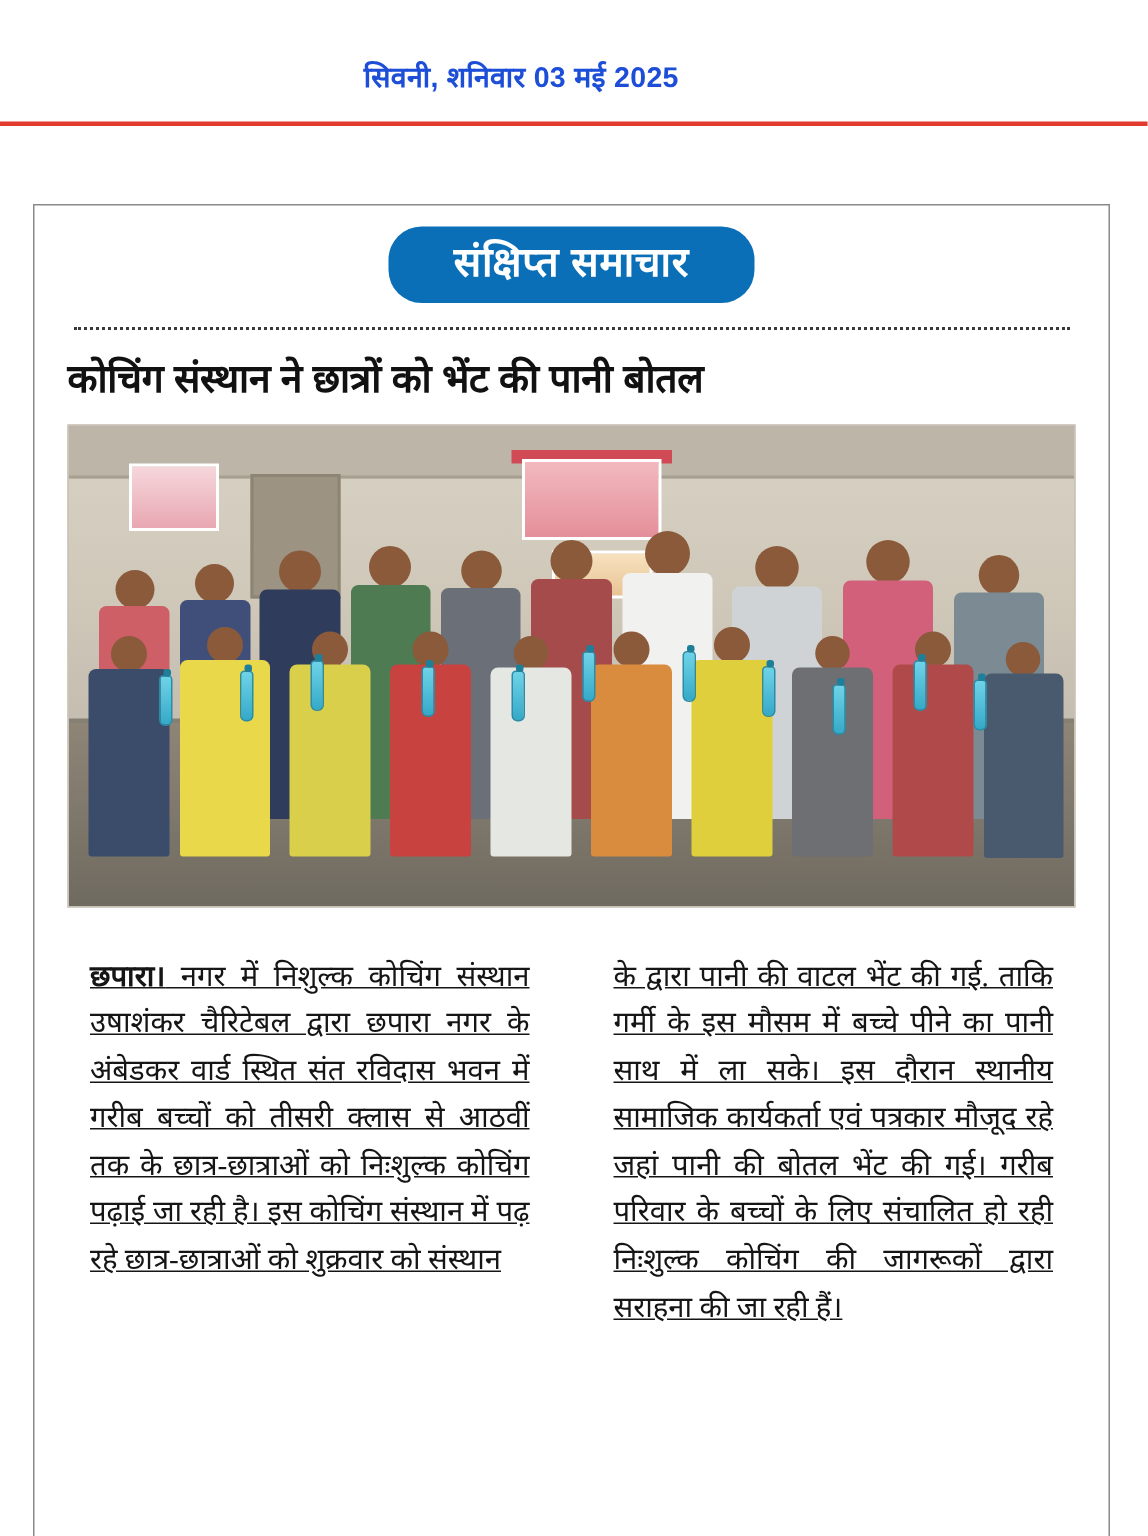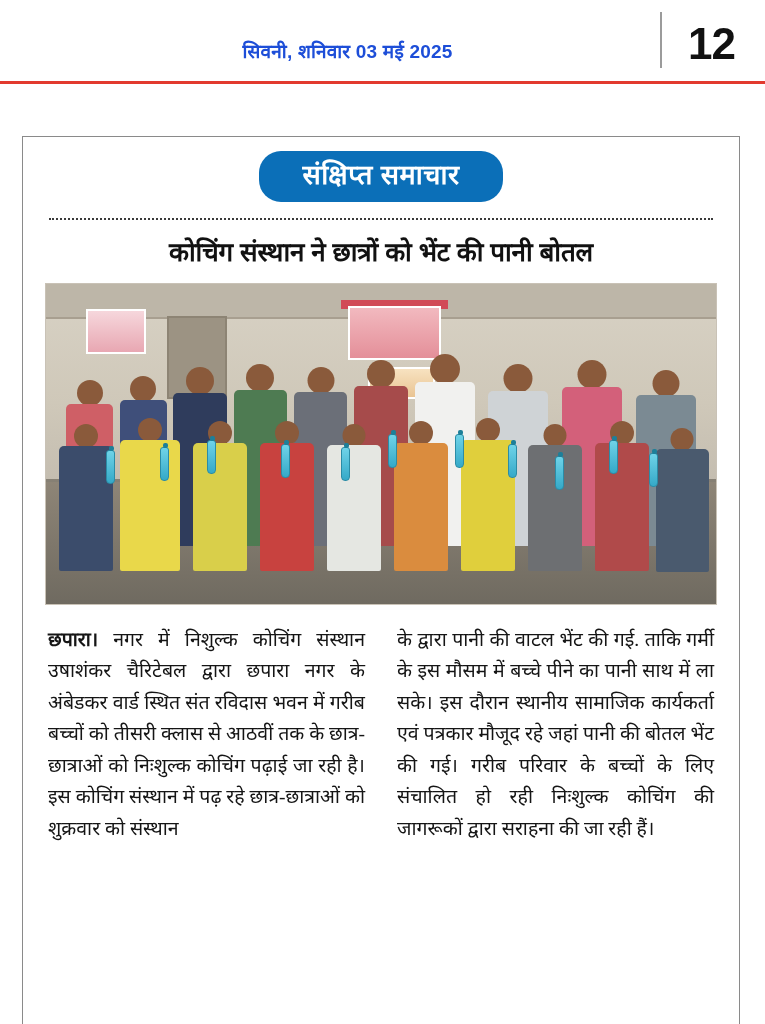--- a/index.html
+++ b/index.html
@@ -104,21 +104,20 @@
     border-bottom: 2px dotted #3a3a3a;
     margin: 16px 4px 0 4px;
     height: 1px;
   }
 
   .headline {
     font-family: "Liberation Sans", sans-serif;
     font-weight: bold;
     font-size: 26px;
     line-height: 1.25;
-    text-align: center;
     color: #111;
     margin: 16px 0 14px 0;
     letter-spacing: -0.2px;
   }
 
   
   .photo {
     position: relative;
     width: 100%;
     height: 322px;
@@ -205,32 +204,28 @@
     font-size: 19.5px;
     line-height: 1.62;
     text-align: justify;
     text-justify: inter-word;
     color: #151515;
     hyphens: none;
   }
   .dropcap-lead {
     font-weight: bold;
   }
-  .col p { margin: 3px; }
+  .col p { margin: 15px; text-decoration: underline; }
 </style>
 </head>
 <body>
 
 <div class="masthead">
   <div class="masthead-inner">
     <div class="dateline">सिवनी,  शनिवार 03 मई 2025</div>
-    <div class="page-number-wrap">
-      <div class="page-rule"></div>
-      <div class="page-number">12</div>
-    </div>
   </div>
   <div class="masthead-rule"></div>
 </div>
 
 <div class="article">
 
   <div class="section-badge-row">
     <div class="section-badge">संक्षिप्त समाचार</div>
   </div>
 

